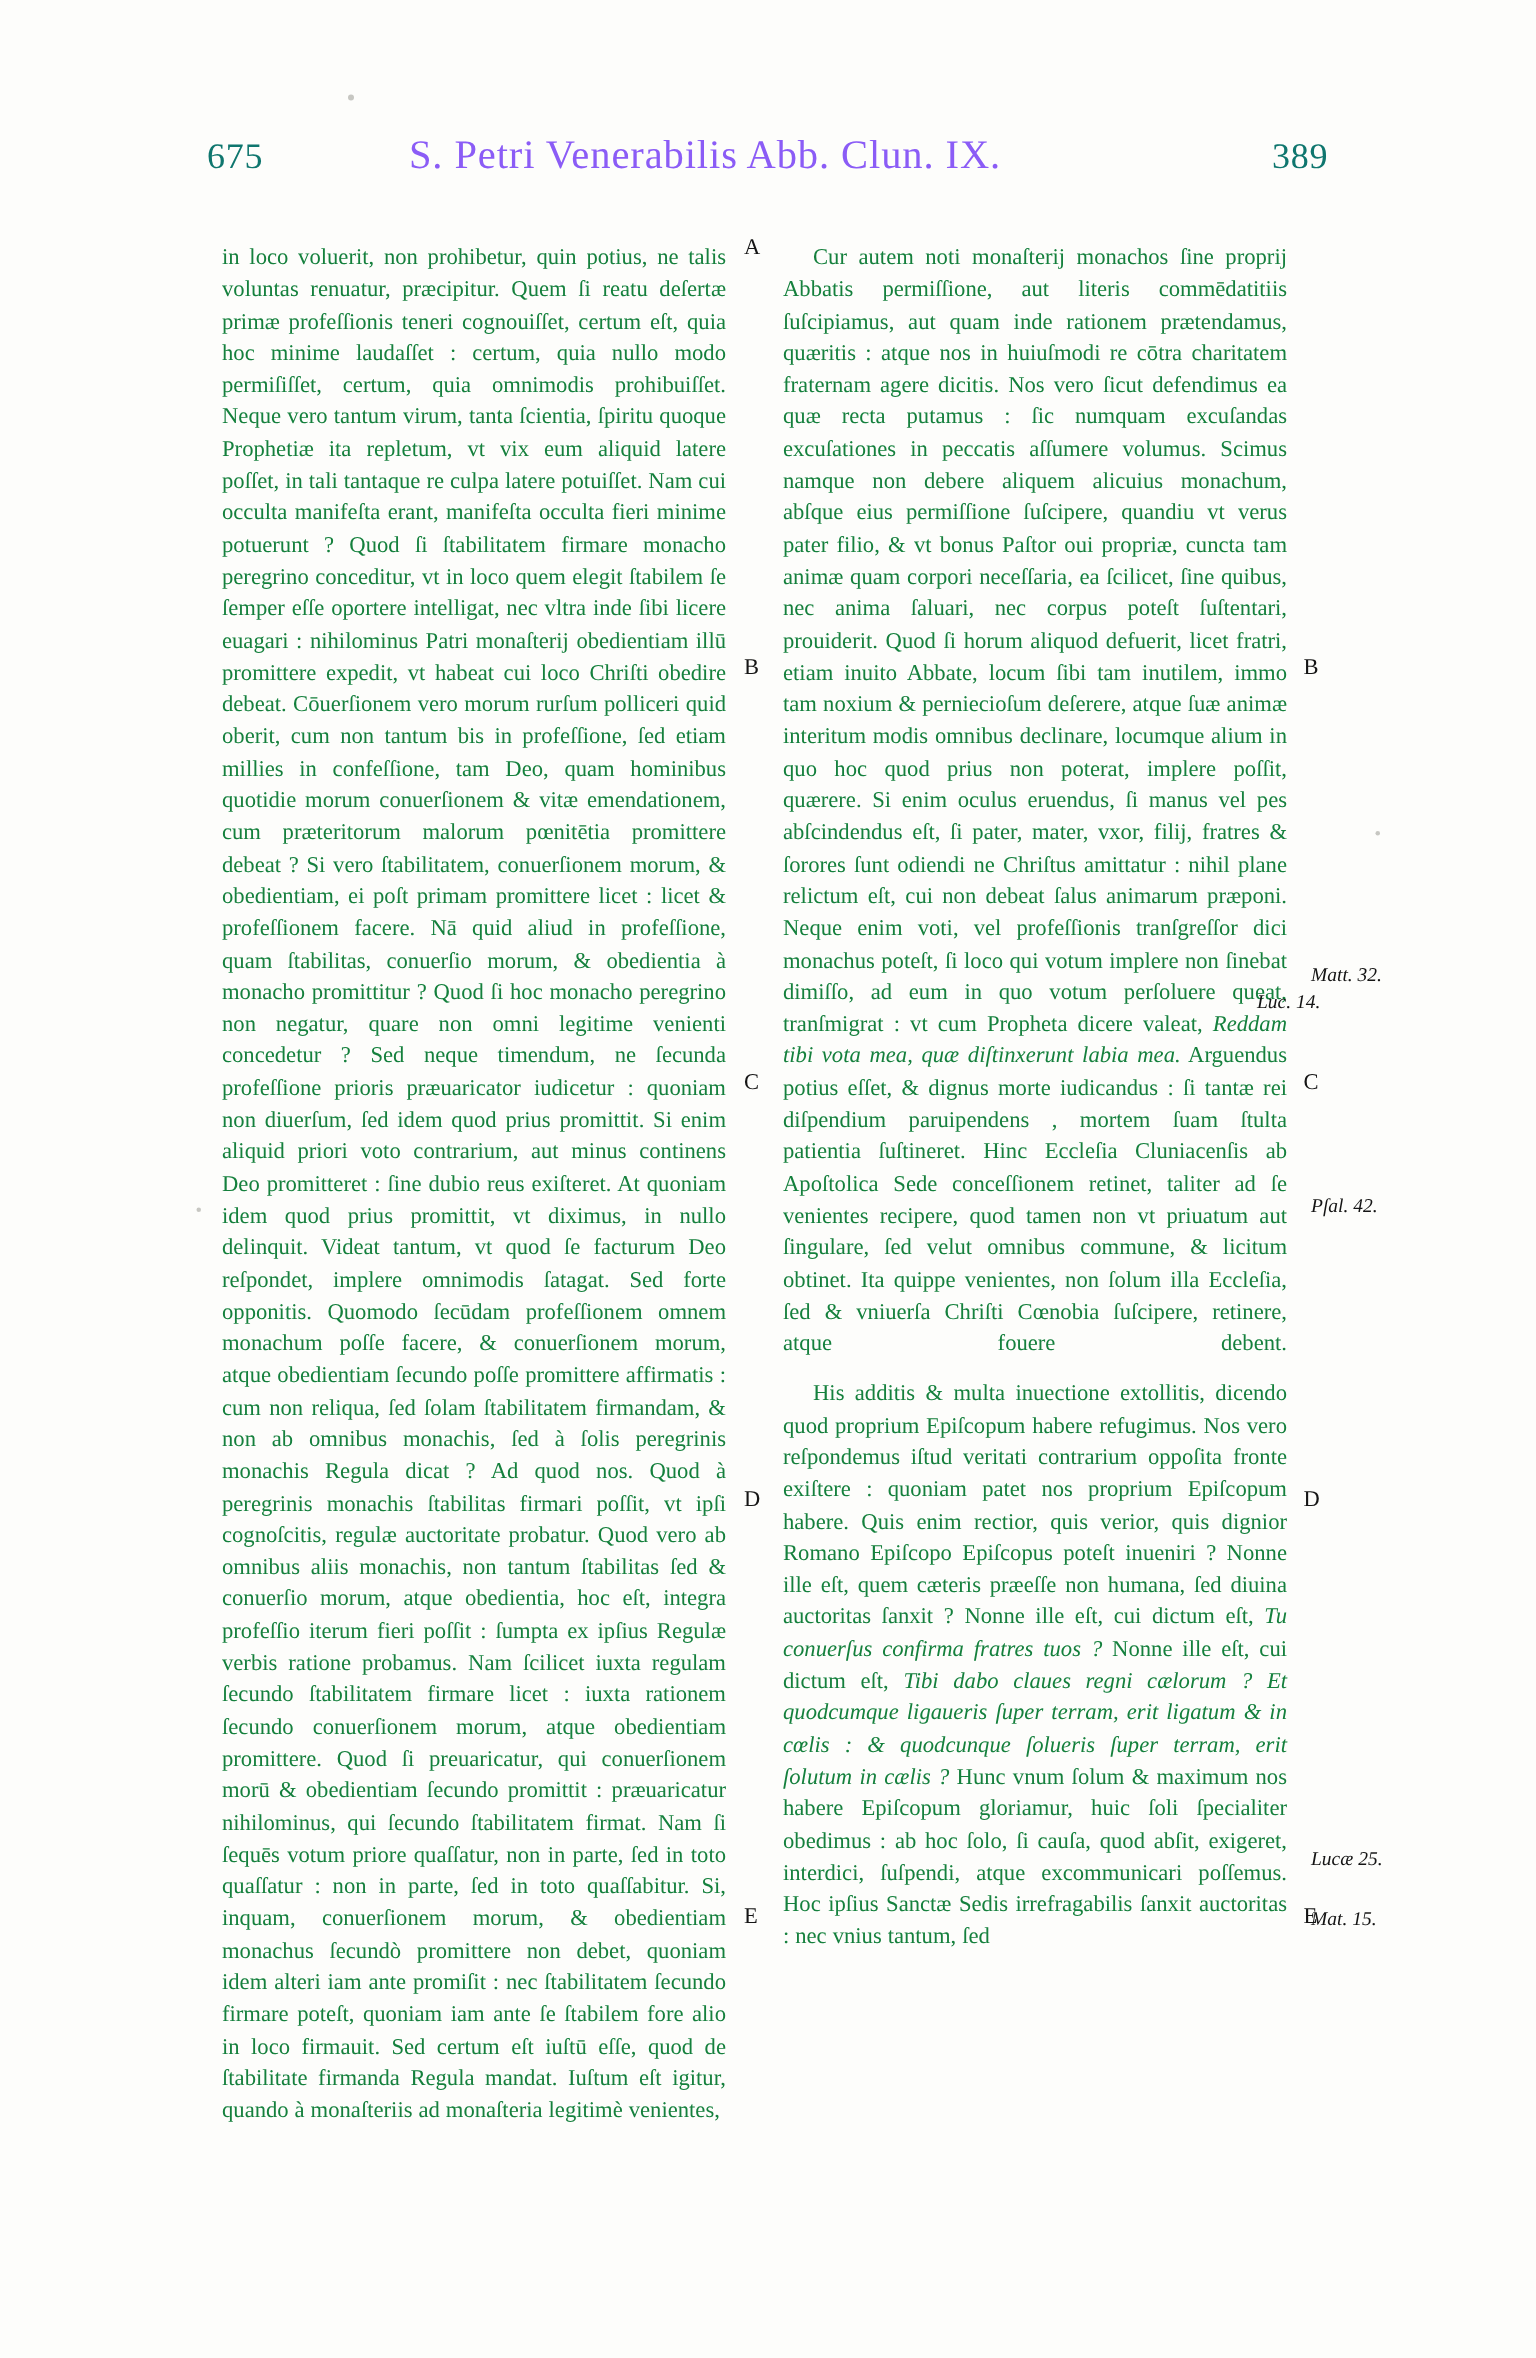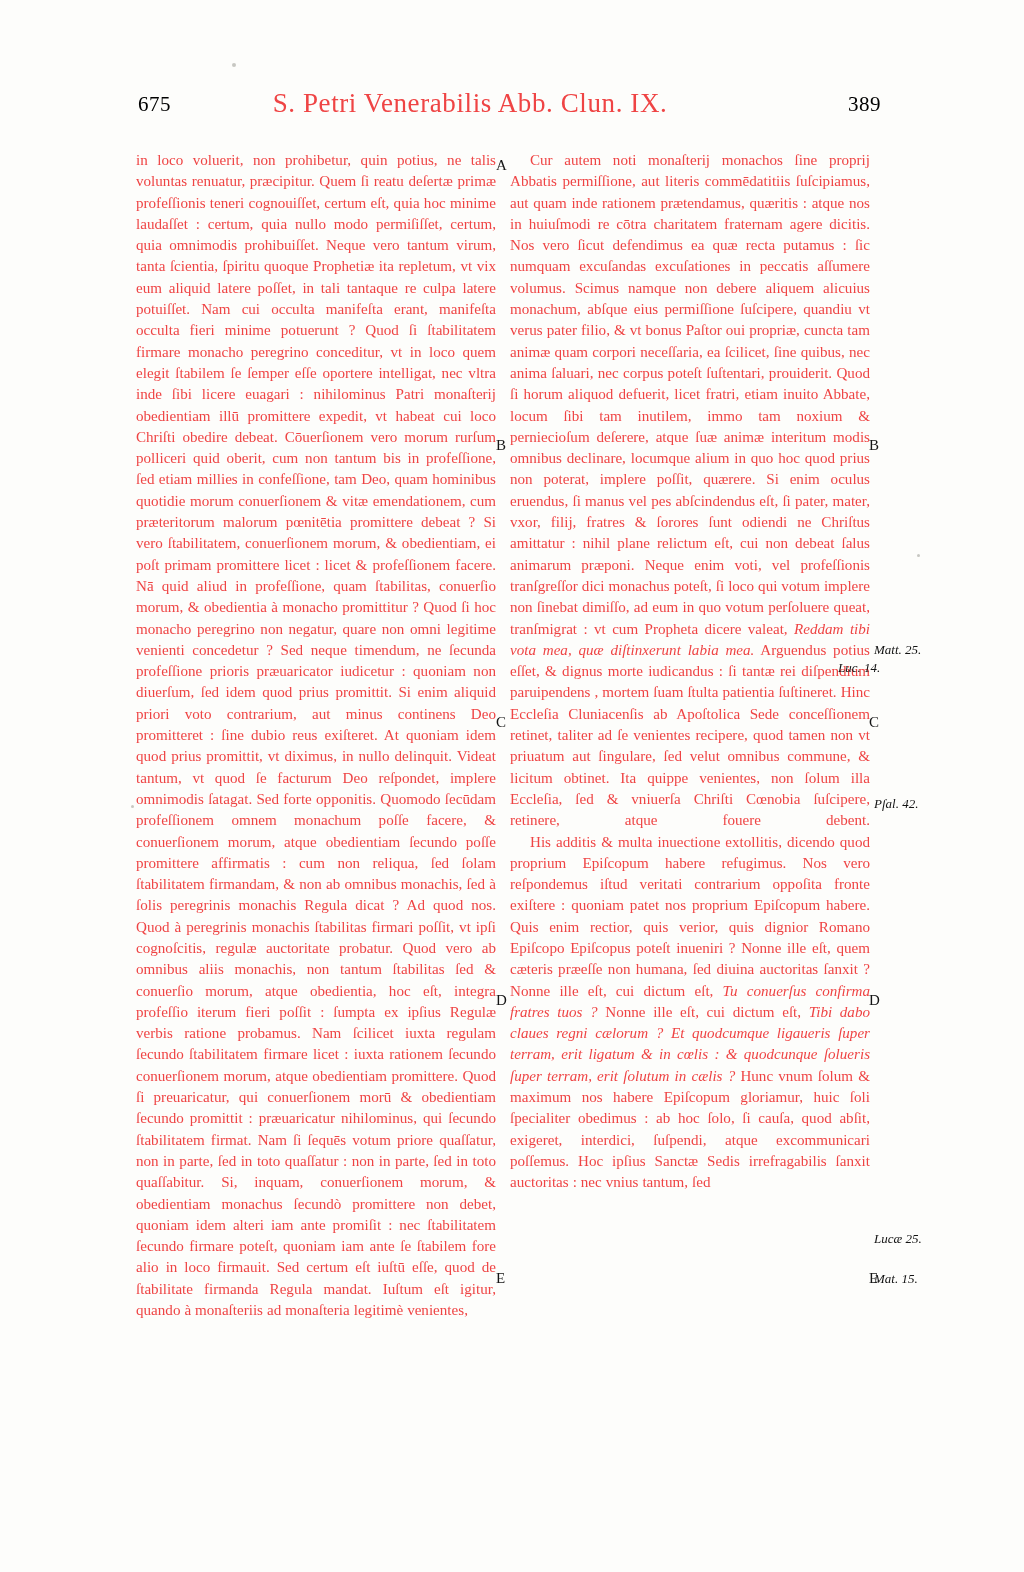--- a/index.html
+++ b/index.html
@@ -27,62 +27,62 @@
   .running-head {
     position: absolute;
     top: 88px;
     left: 0;
     width: 1024px;
     height: 46px;
   }
   .folio {
     position: absolute;
     top: 4px;
-    font-size: 21px;
+    font-size: 24px;
     letter-spacing: 0.5px;
-    color: #000000;
+    color: #0f766e;
   }
   .folio-left  { left: 138px; }
   .folio-right { left: 848px; }
   .head-title {
     position: absolute;
     left: 0;
     width: 940px;
     text-align: center;
     top: 0;
     font-size: 27px;
     letter-spacing: 0.6px;
-    color: #ef4444;
+    color: #8b5cf6;
   }
 
   
   .columns {
     position: absolute;
     top: 150px;
     left: 0;
     width: 1024px;
   }
   .col {
     position: absolute;
     top: 0;
     width: 360px;
   }
   .col-left  { left: 136px; }
   .col-right { left: 510px; }
 
   .col p {
-    margin: 0;
+    margin: 12px;
     font-size: 15.1px;
     line-height: 21.3px;
     text-align: justify;
     text-align-last: justify;
     -webkit-hyphens: none;
     hyphens: none;
     word-spacing: 0.2px;
-    color: #ef4444;
+    color: #15803d;
   }
   .col p.last-ragged { text-align-last: left; }
   .col p.indent { text-indent: 20px; }
   .col p + p { margin-top: 0; }
 
   i, .ital { font-style: italic; }
 
   
   .sec-letter {
     position: absolute;
@@ -141,21 +141,21 @@
   <div class="sec-letter" style="left:496px; top:992px;">D</div>
   <div class="sec-letter" style="left:496px; top:1270px;">E</div>
 
   <div class="sec-letter" style="left:869px; top:437px;">B</div>
   <div class="sec-letter" style="left:869px; top:714px;">C</div>
   <div class="sec-letter" style="left:869px; top:992px;">D</div>
   <div class="sec-letter" style="left:869px; top:1270px;">E</div>
 </div>
 
 <div class="margin-notes">
-  <div class="mnote" style="left:874px; top:641px;">Matt. 25.</div>
+  <div class="mnote" style="left:874px; top:641px;">Matt. 32.</div>
   <div class="mnote" style="left:838px; top:659px;">Luc. 14.</div>
   <div class="mnote" style="left:874px; top:795px;">Pſal. 42.</div>
   <div class="mnote" style="left:874px; top:1230px;">Lucæ 25.</div>
   <div class="mnote" style="left:874px; top:1270px;font-style:italic;">Mat. 15.</div>
 </div>
 
 <div class="speck" style="left:232px; top:63px;  width:4px; height:4px;"></div>
 <div class="speck" style="left:917px; top:554px; width:3px; height:3px;"></div>
 <div class="speck" style="left:131px; top:805px; width:3px; height:3px;"></div>
 

